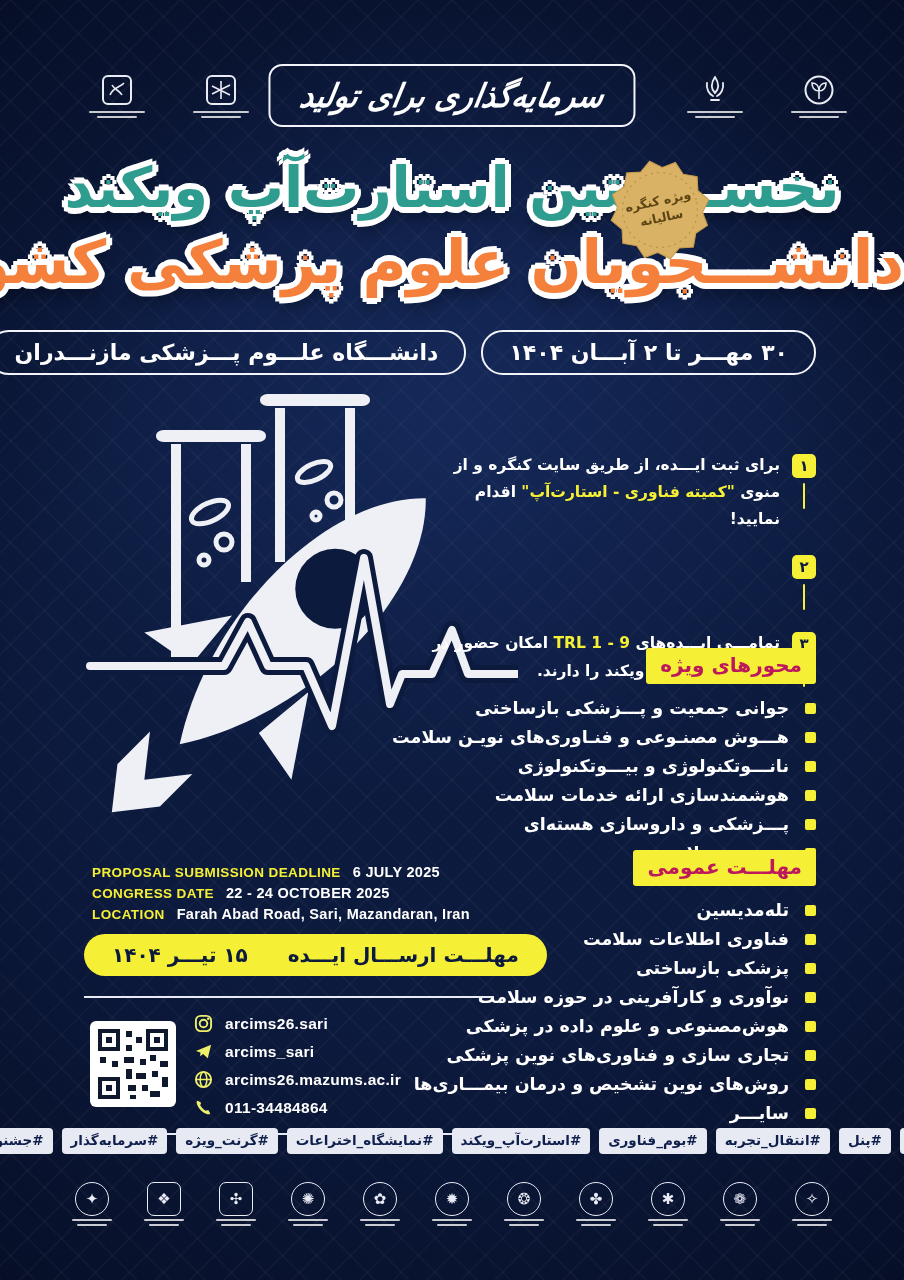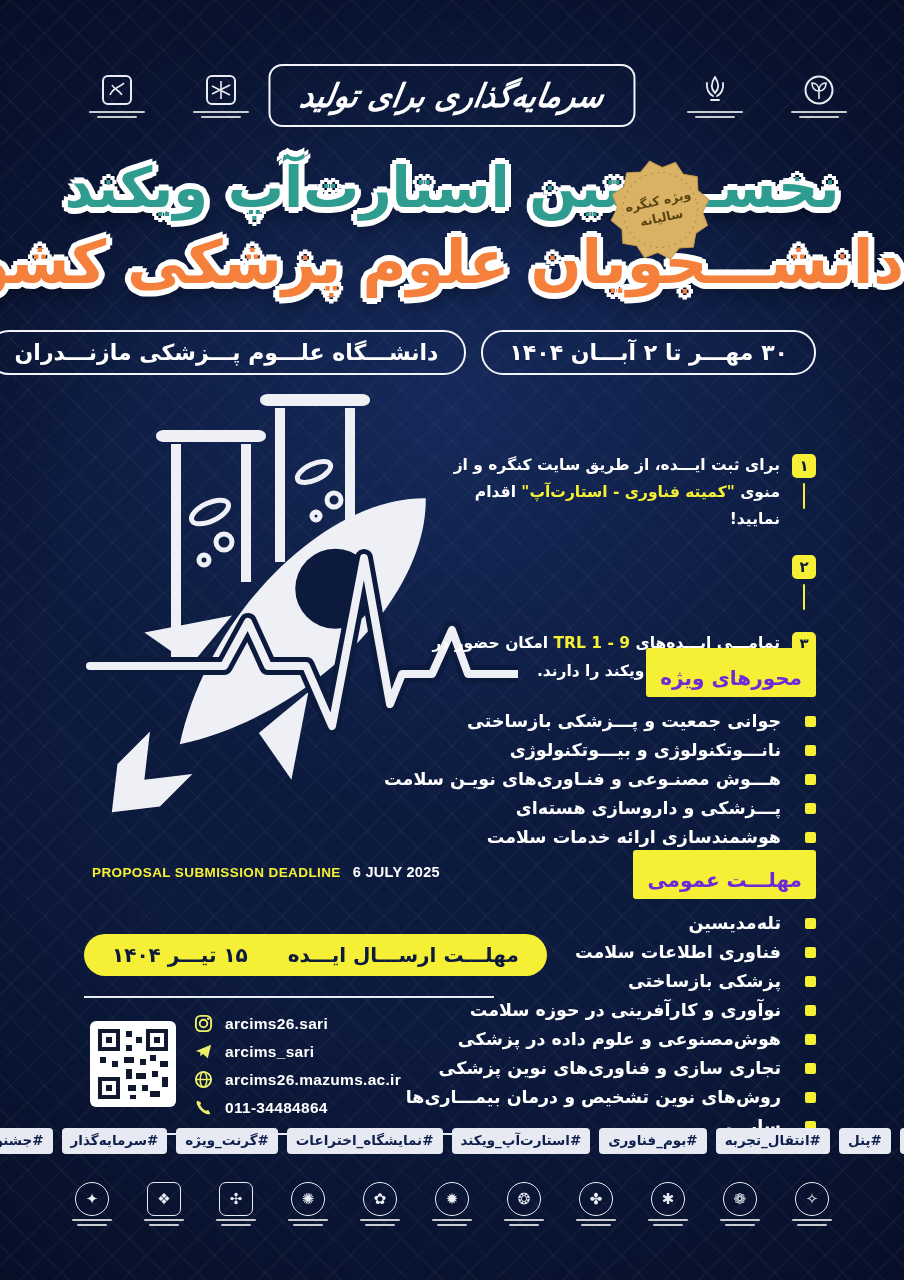--- a/index.html
+++ b/index.html
@@ -52,23 +52,23 @@
   .note-numcol{display:flex;flex-direction:column;align-items:center;flex:0 0 auto;margin-top:2px;}
   .note-num{width:24px;height:24px;background:#f5ef35;color:#0c1a3e;border-radius:5px;
     display:flex;align-items:center;justify-content:center;font-size:15px;font-weight:bold;}
   .note-numcol::after{content:"";width:2.5px;height:26px;background:#f5ef35;margin-top:5px;border-radius:2px;}
   .note-text{color:#fff;font-size:15.5px;font-weight:bold;line-height:1.75;text-align:right;}
   .hl{color:#f5ef35;}
   
   .topics{position:absolute;right:88px;direction:rtl;display:flex;flex-direction:column;align-items:flex-start;}
   .topics.special{top:648px;}
   .topics.general{top:850px;}
-  .sec-head{background:#f5ef35;color:#6d28d9;font-size:20px;font-weight:bold;
-    padding:18px 14px 7px;border-radius:3px;margin-bottom:14px;}
-  .t-item{display:flex;align-items:center;gap:24px;margin-bottom:9px;}
+  .sec-head{background:#f5ef35;color:#be185d;font-size:20px;font-weight:bold;
+    padding:5px 14px 7px;border-radius:3px;margin-bottom:14px;}
+  .t-item{display:flex;align-items:center;gap:16px;margin-bottom:9px;}
   .bullet{width:11px;height:11px;background:#f5ef35;border-radius:2px;flex:0 0 auto;}
   .t-item span{color:#fff;font-size:17.5px;font-weight:bold;white-space:nowrap;}
   
   .eninfo{position:absolute;left:92px;top:864px;display:flex;flex-direction:column;gap:5px;
     font-family:"Liberation Sans", sans-serif;}
   .erow{display:flex;gap:12px;align-items:baseline;white-space:nowrap;}
   .elabel{color:#f5ef35;font-size:13.5px;font-weight:bold;letter-spacing:.4px;}
   .evalue{color:#fff;font-size:14.5px;font-weight:bold;letter-spacing:.3px;}
   
   .pill{position:absolute;left:84px;top:934px;background:#f5ef35;border-radius:999px;
@@ -226,33 +226,33 @@
   </div>
 
   <section class="topics special">
     <div class="sec-head">محورهای ویژه</div>
     <div class="t-item">
         <div class="bullet"></div>
         <span>جوانی جمعیت و پـــزشکی بازساختی</span>
       </div>
     <div class="t-item">
         <div class="bullet"></div>
+        <span>هـــوش مصنـوعی و فنـاوری‌های نویـن سلامت</span>
+      </div>
+    <div class="t-item">
+        <div class="bullet"></div>
         <span>نانـــوتکنولوژی و بیـــوتکنولوژی</span>
       </div>
     <div class="t-item">
         <div class="bullet"></div>
-        <span>هـــوش مصنـوعی و فنـاوری‌های نویـن سلامت</span>
+        <span>هوشمندسازی ارائه خدمات سلامت</span>
       </div>
     <div class="t-item">
         <div class="bullet"></div>
         <span>پـــزشکی و داروسازی هسته‌ای</span>
-      </div>
-    <div class="t-item">
-        <div class="bullet"></div>
-        <span>هوشمندسازی ارائه خدمات سلامت</span>
       </div>
     <div class="t-item">
         <div class="bullet"></div>
         <span>توریسم سلامت</span>
       </div>
   </section>
 
   <section class="topics general">
     <div class="sec-head">مهلـــت عمومی</div>
     <div class="t-item">
@@ -286,20 +286,28 @@
     <div class="t-item">
         <div class="bullet"></div>
         <span>سایـــر</span>
       </div>
   </section>
 
   <div class="eninfo">
     <div class="erow">
       <span class="elabel">PROPOSAL SUBMISSION DEADLINE</span>
       <span class="evalue">6 JULY 2025</span>
+    </div>
+    <div class="erow">
+      <span class="elabel">CONGRESS DATE</span>
+      <span class="evalue">22 - 24 OCTOBER 2025</span>
+    </div>
+    <div class="erow">
+      <span class="elabel">LOCATION</span>
+      <span class="evalue">Farah Abad Road, Sari, Mazandaran, Iran</span>
     </div>
   </div>
 
   <div class="pill">
     <span>مهلـــت ارســـال ایـــده</span>
     <span>۱۵ تیـــر ۱۴۰۴</span>
   </div>
 
   <div class="contact">
     <div class="qr">

